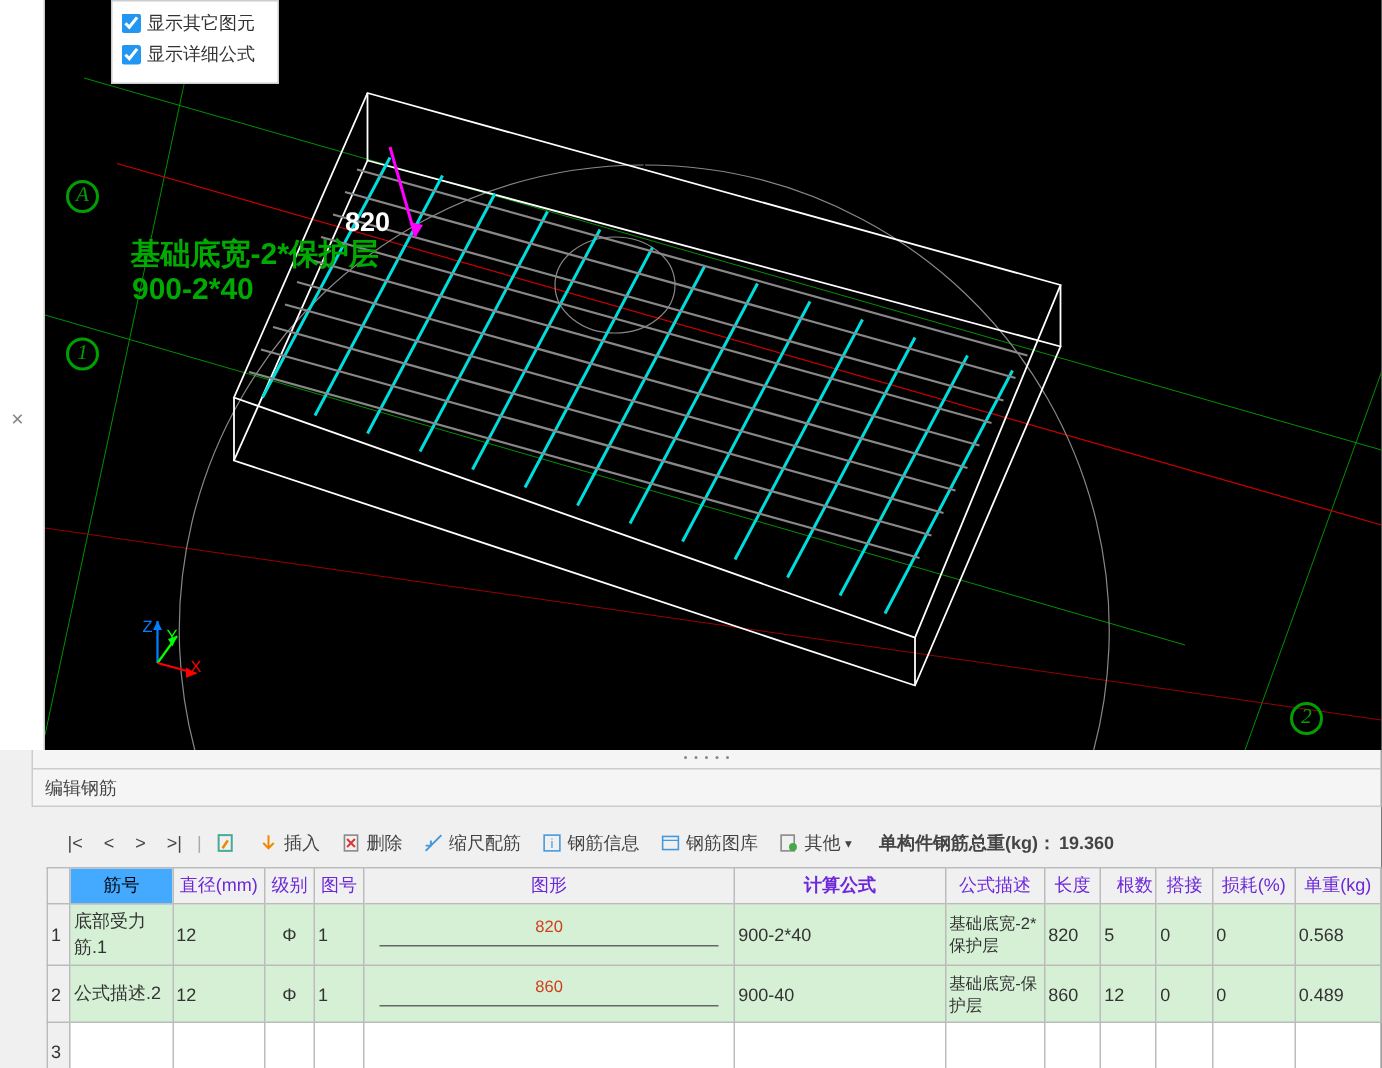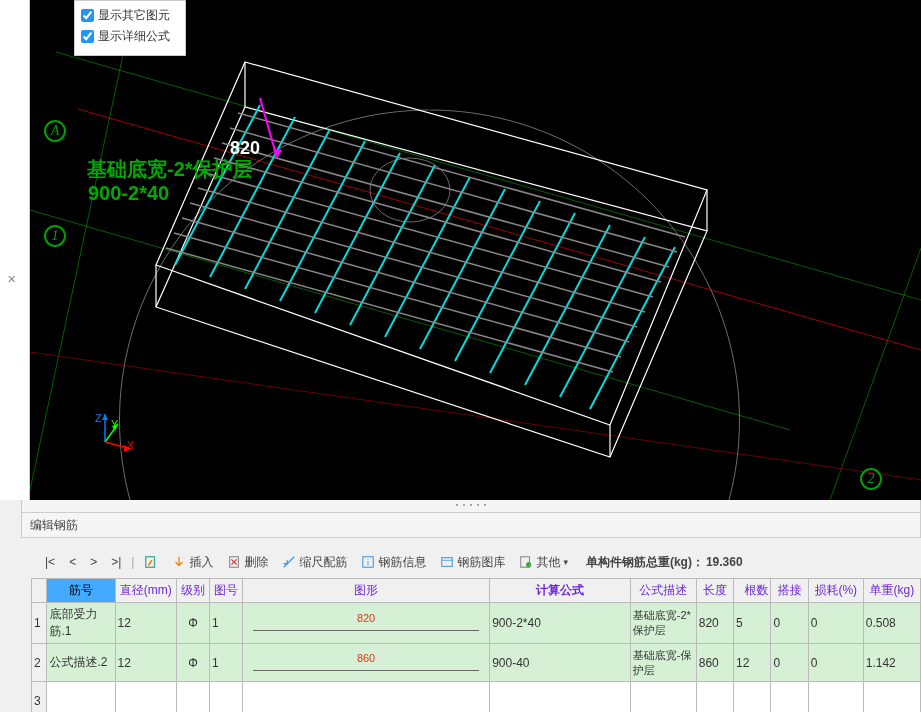--- a/index.html
+++ b/index.html
@@ -256,41 +256,41 @@
               <div class="shape-dim">820</div>
               <div class="shape-line"></div>
             </div>
         </td>
         <td>900-2*40</td>
         <td style="font-size:11px">基础底宽-2*保护层</td>
         <td>820</td>
         <td>5</td>
         <td>0</td>
         <td>0</td>
-        <td>0.508</td>
+        <td>0.568</td>
       </tr>
       <tr class="row-hl">
         <td class="rownum">2</td>
         <td>公式描述.2</td>
         <td>12</td>
         <td style="text-align:center">Φ</td>
         <td>1</td>
         <td class="shape-cell">
           <div class="shape-draw">
               <div class="shape-dim">860</div>
               <div class="shape-line"></div>
             </div>
         </td>
         <td>900-40</td>
         <td style="font-size:11px">基础底宽-保护层</td>
         <td>860</td>
         <td>12</td>
         <td>0</td>
         <td>0</td>
-        <td>1.142</td>
+        <td>0.489</td>
       </tr>
       <tr style="height:22px">
         <td class="rownum">3</td>
         <td></td>
         <td></td>
         <td></td>
         <td></td>
         <td></td>
         <td></td>
         <td></td>

